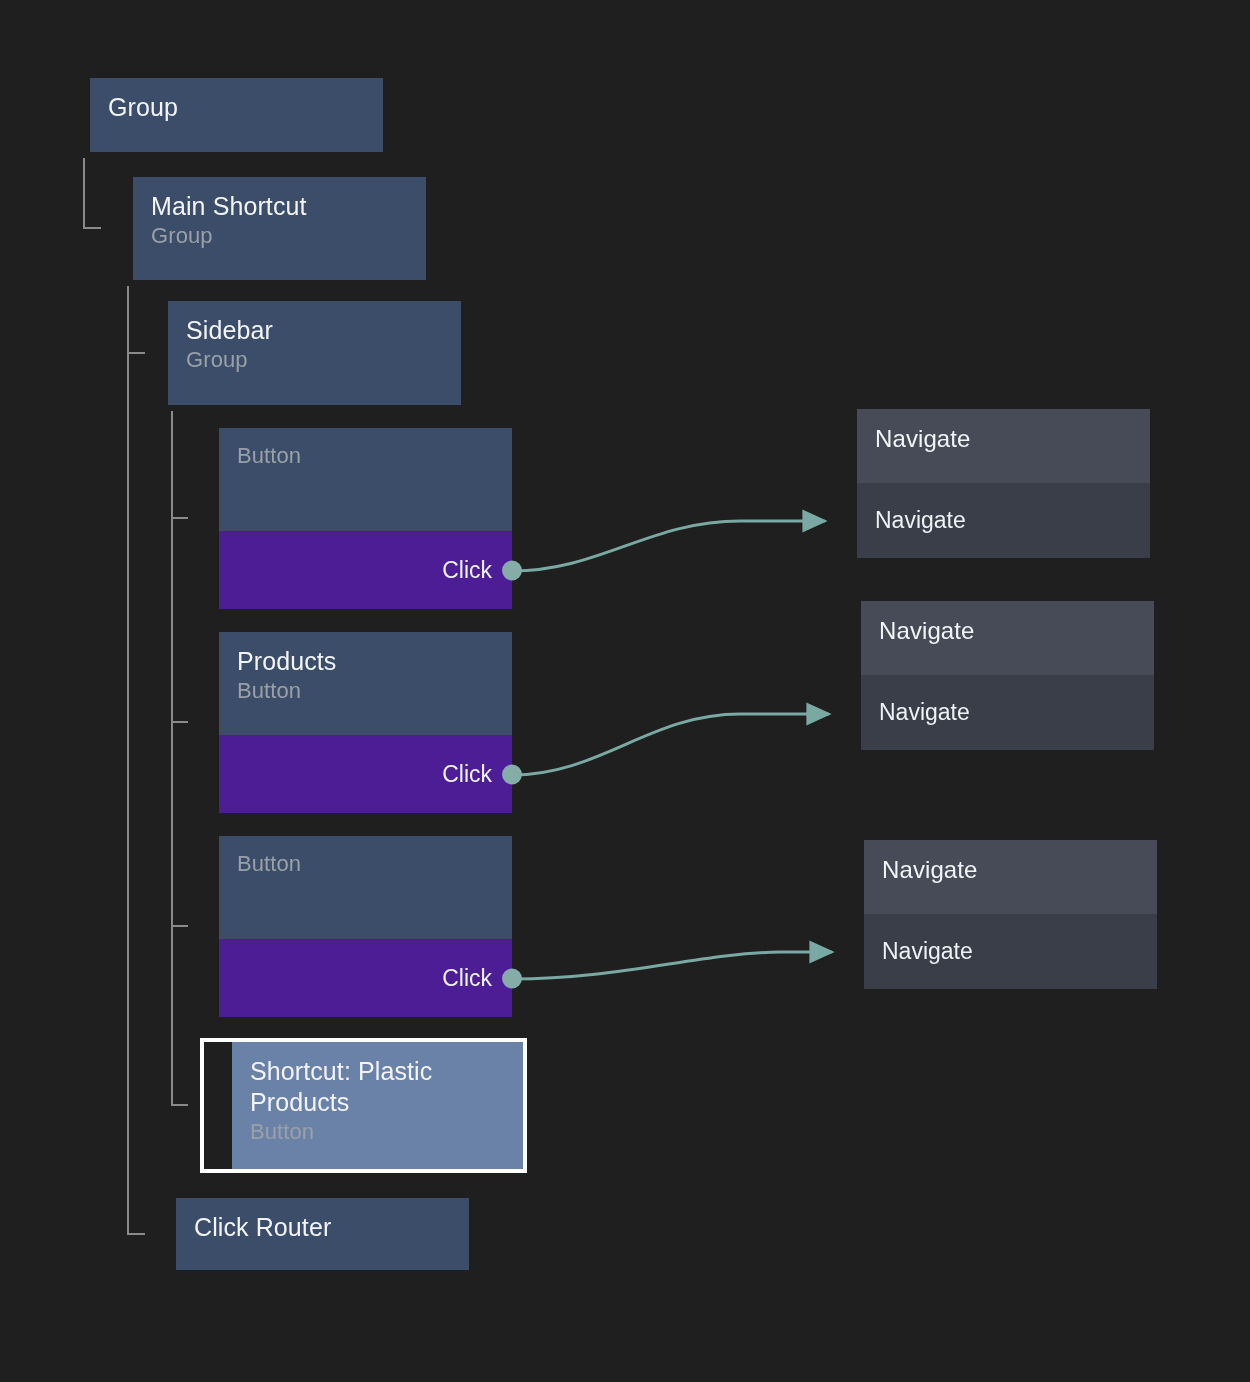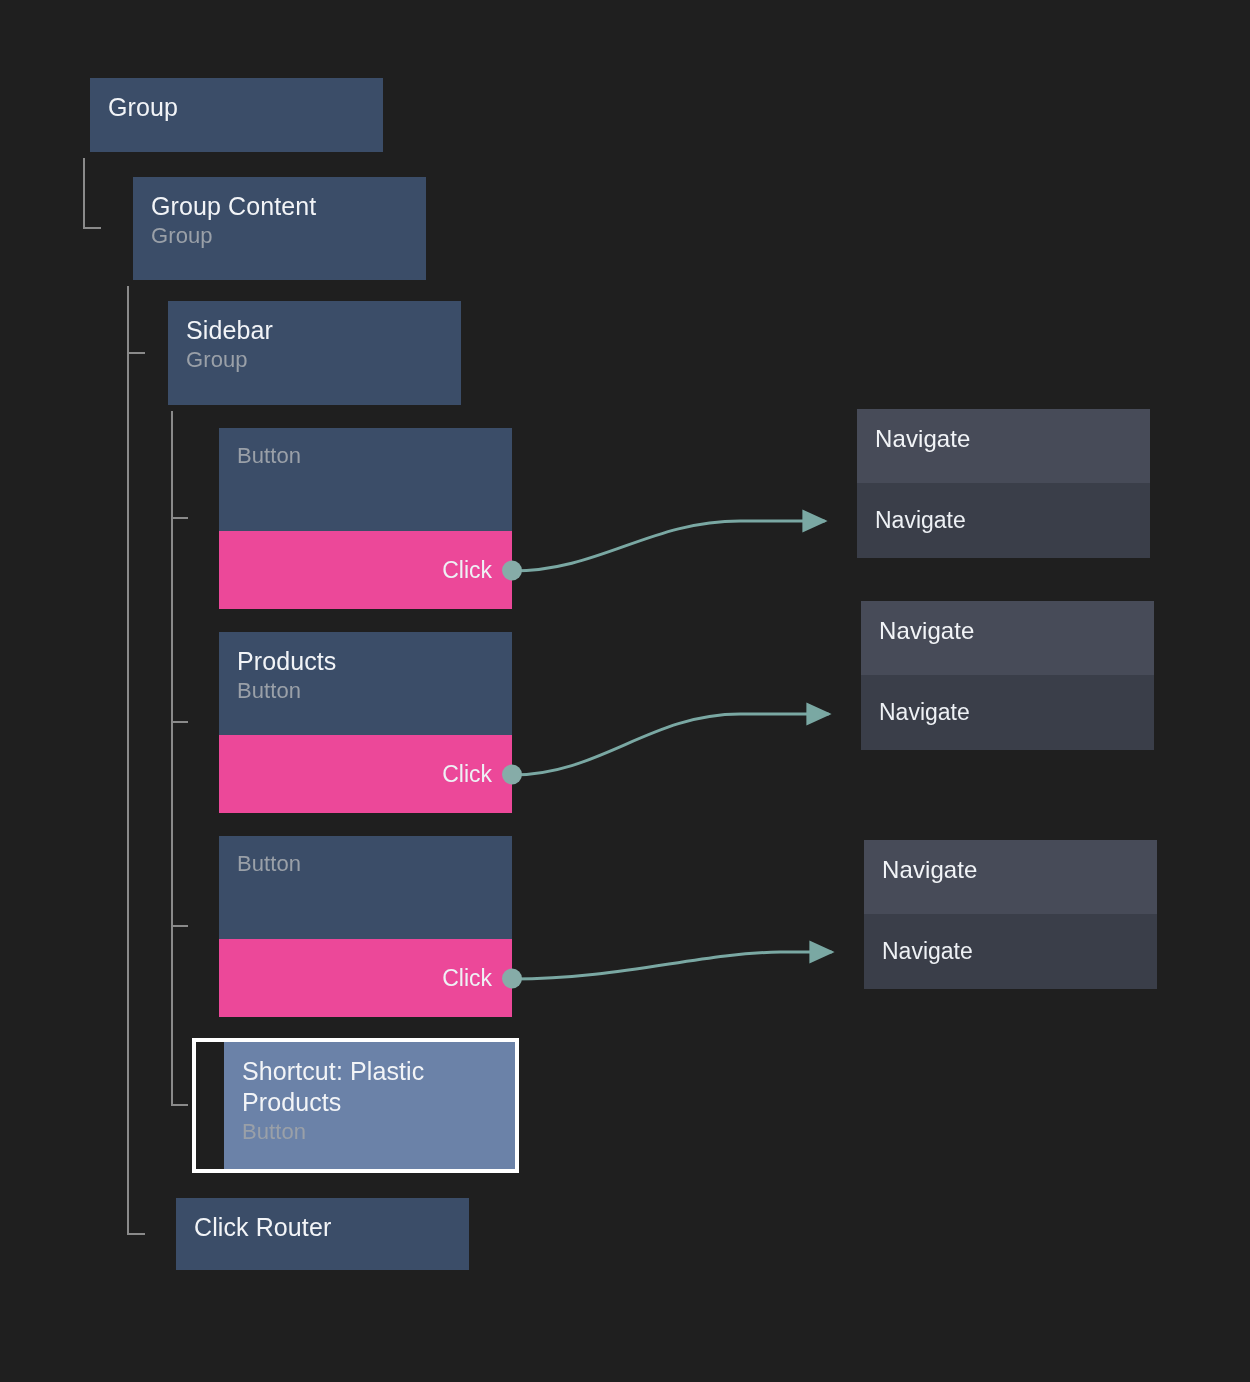--- a/index.html
+++ b/index.html
@@ -54,21 +54,21 @@
     letter-spacing: 0.1px;
   }
   .node-subtitle {
     font-size: 22px;
     line-height: 28px;
     color: #9aa0a8;
     letter-spacing: 0.1px;
   }
   
   .node.kind-element .node-head { background: #3b4d68; }
-  .node.kind-element .node-body { background: #ec4899; }
+  .node.kind-element .node-body { background: #4c1d95; }
 
   
   .node.kind-action .node-head { background: #474b58; }
   .node.kind-action .node-body { background: #3a3e49; }
   .node.kind-action .node-head .node-title { font-size: 24px; }
 
   
   .node.is-selected {
     border: 4px solid #ffffff;
   }
@@ -134,21 +134,21 @@
     <g id="port-dot-group"></g>
   </svg>
   <div id="node-layer">
       <div class="node kind-element" style="left: 62px; top: 78px; width: 321px; height: 74px;">
         <div class="node-section node-head" style="height: 74px;">
           <div class="node-title">Group</div>
         </div>
       </div>
       <div class="node kind-element" style="left: 105px; top: 177px; width: 321px; height: 103px;">
         <div class="node-section node-head" style="height: 103px;">
-          <div class="node-title">Group Content</div>
+          <div class="node-title">Main Shortcut</div>
           <div class="node-subtitle">Group</div>
         </div>
       </div>
       <div class="node kind-element" style="left: 140px; top: 301px; width: 321px; height: 104px;">
         <div class="node-section node-head" style="height: 104px;">
           <div class="node-title">Sidebar</div>
           <div class="node-subtitle">Group</div>
         </div>
       </div>
       <div class="node kind-element" style="left: 191px; top: 428px; width: 321px; height: 181px;">
@@ -178,21 +178,21 @@
         <div class="node-section node-head" style="height: 103px;">
           <div class="node-subtitle">Button</div>
         </div>
         <div class="node-section node-body" style="height: 78px;">
           <div class="port-row" style="top: 39px;">
             <span class="port-label">Click</span>
             <span class="port-dot" style="background: rgb(134, 172, 168);"></span>
           </div>
         </div>
       </div>
-      <div class="node kind-element is-selected" style="left: 192px; top: 1038px; width: 327px; height: 135px;">
+      <div class="node kind-element is-selected" style="left: 200px; top: 1038px; width: 327px; height: 135px;">
         <div class="node-section node-head" style="height: 127px;">
           <div class="node-title">Shortcut: Plastic
 Products</div>
           <div class="node-subtitle">Button</div>
         </div>
       </div>
       <div class="node kind-element" style="left: 148px; top: 1198px; width: 321px; height: 72px;">
         <div class="node-section node-head" style="height: 72px;">
           <div class="node-title">Click Router</div>
         </div>

